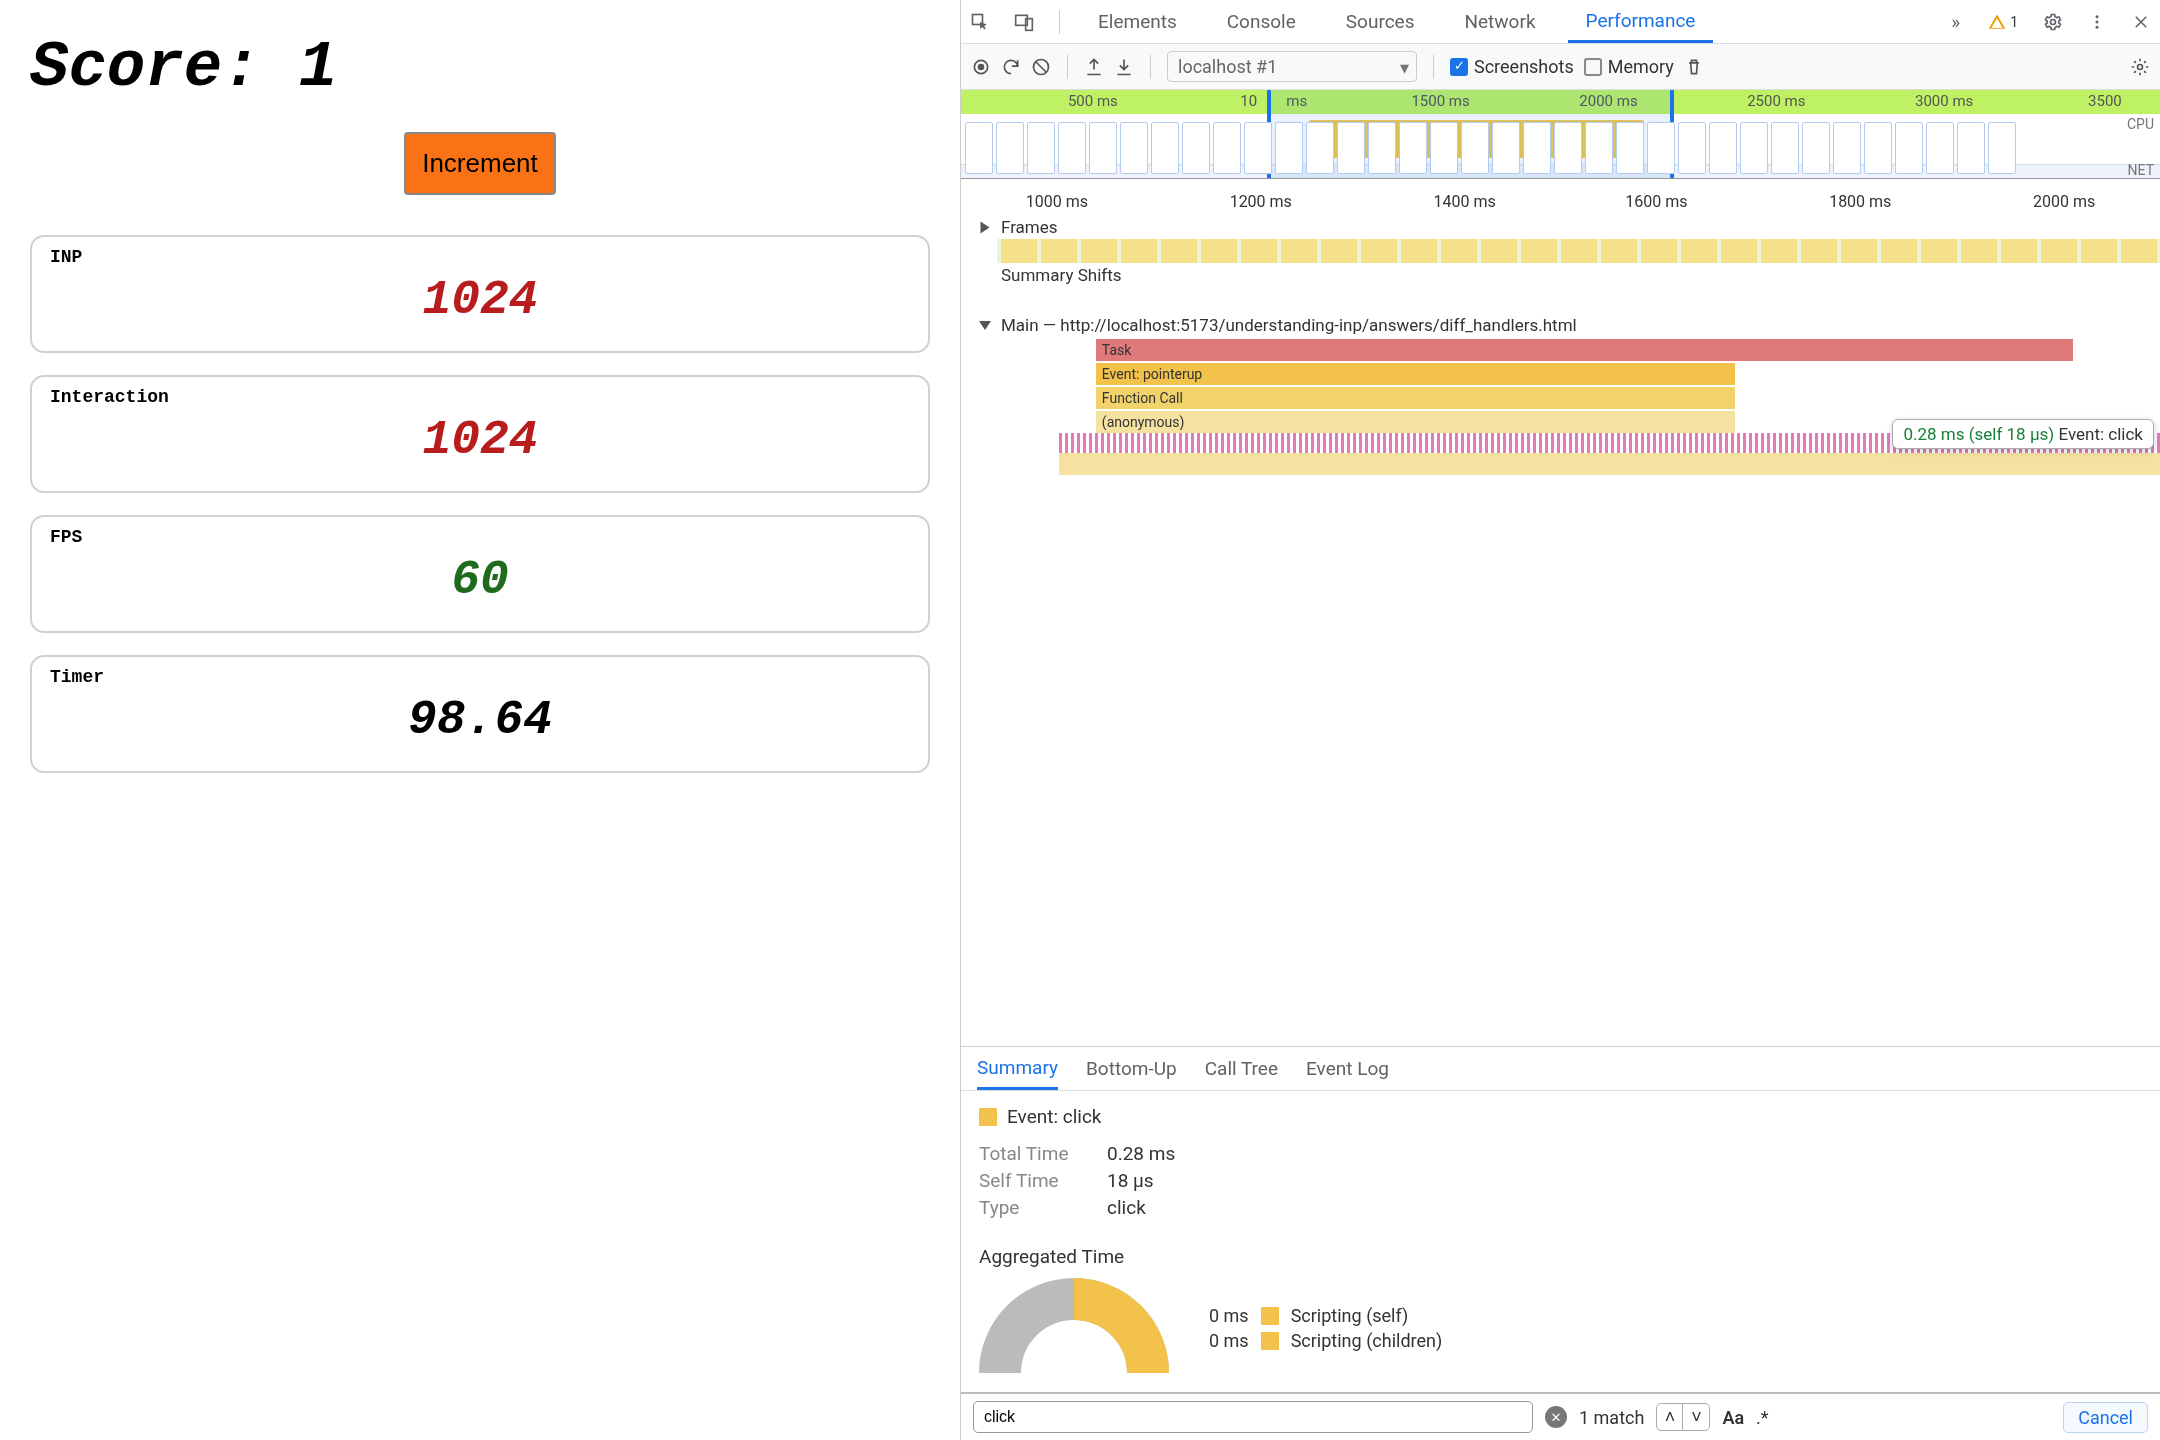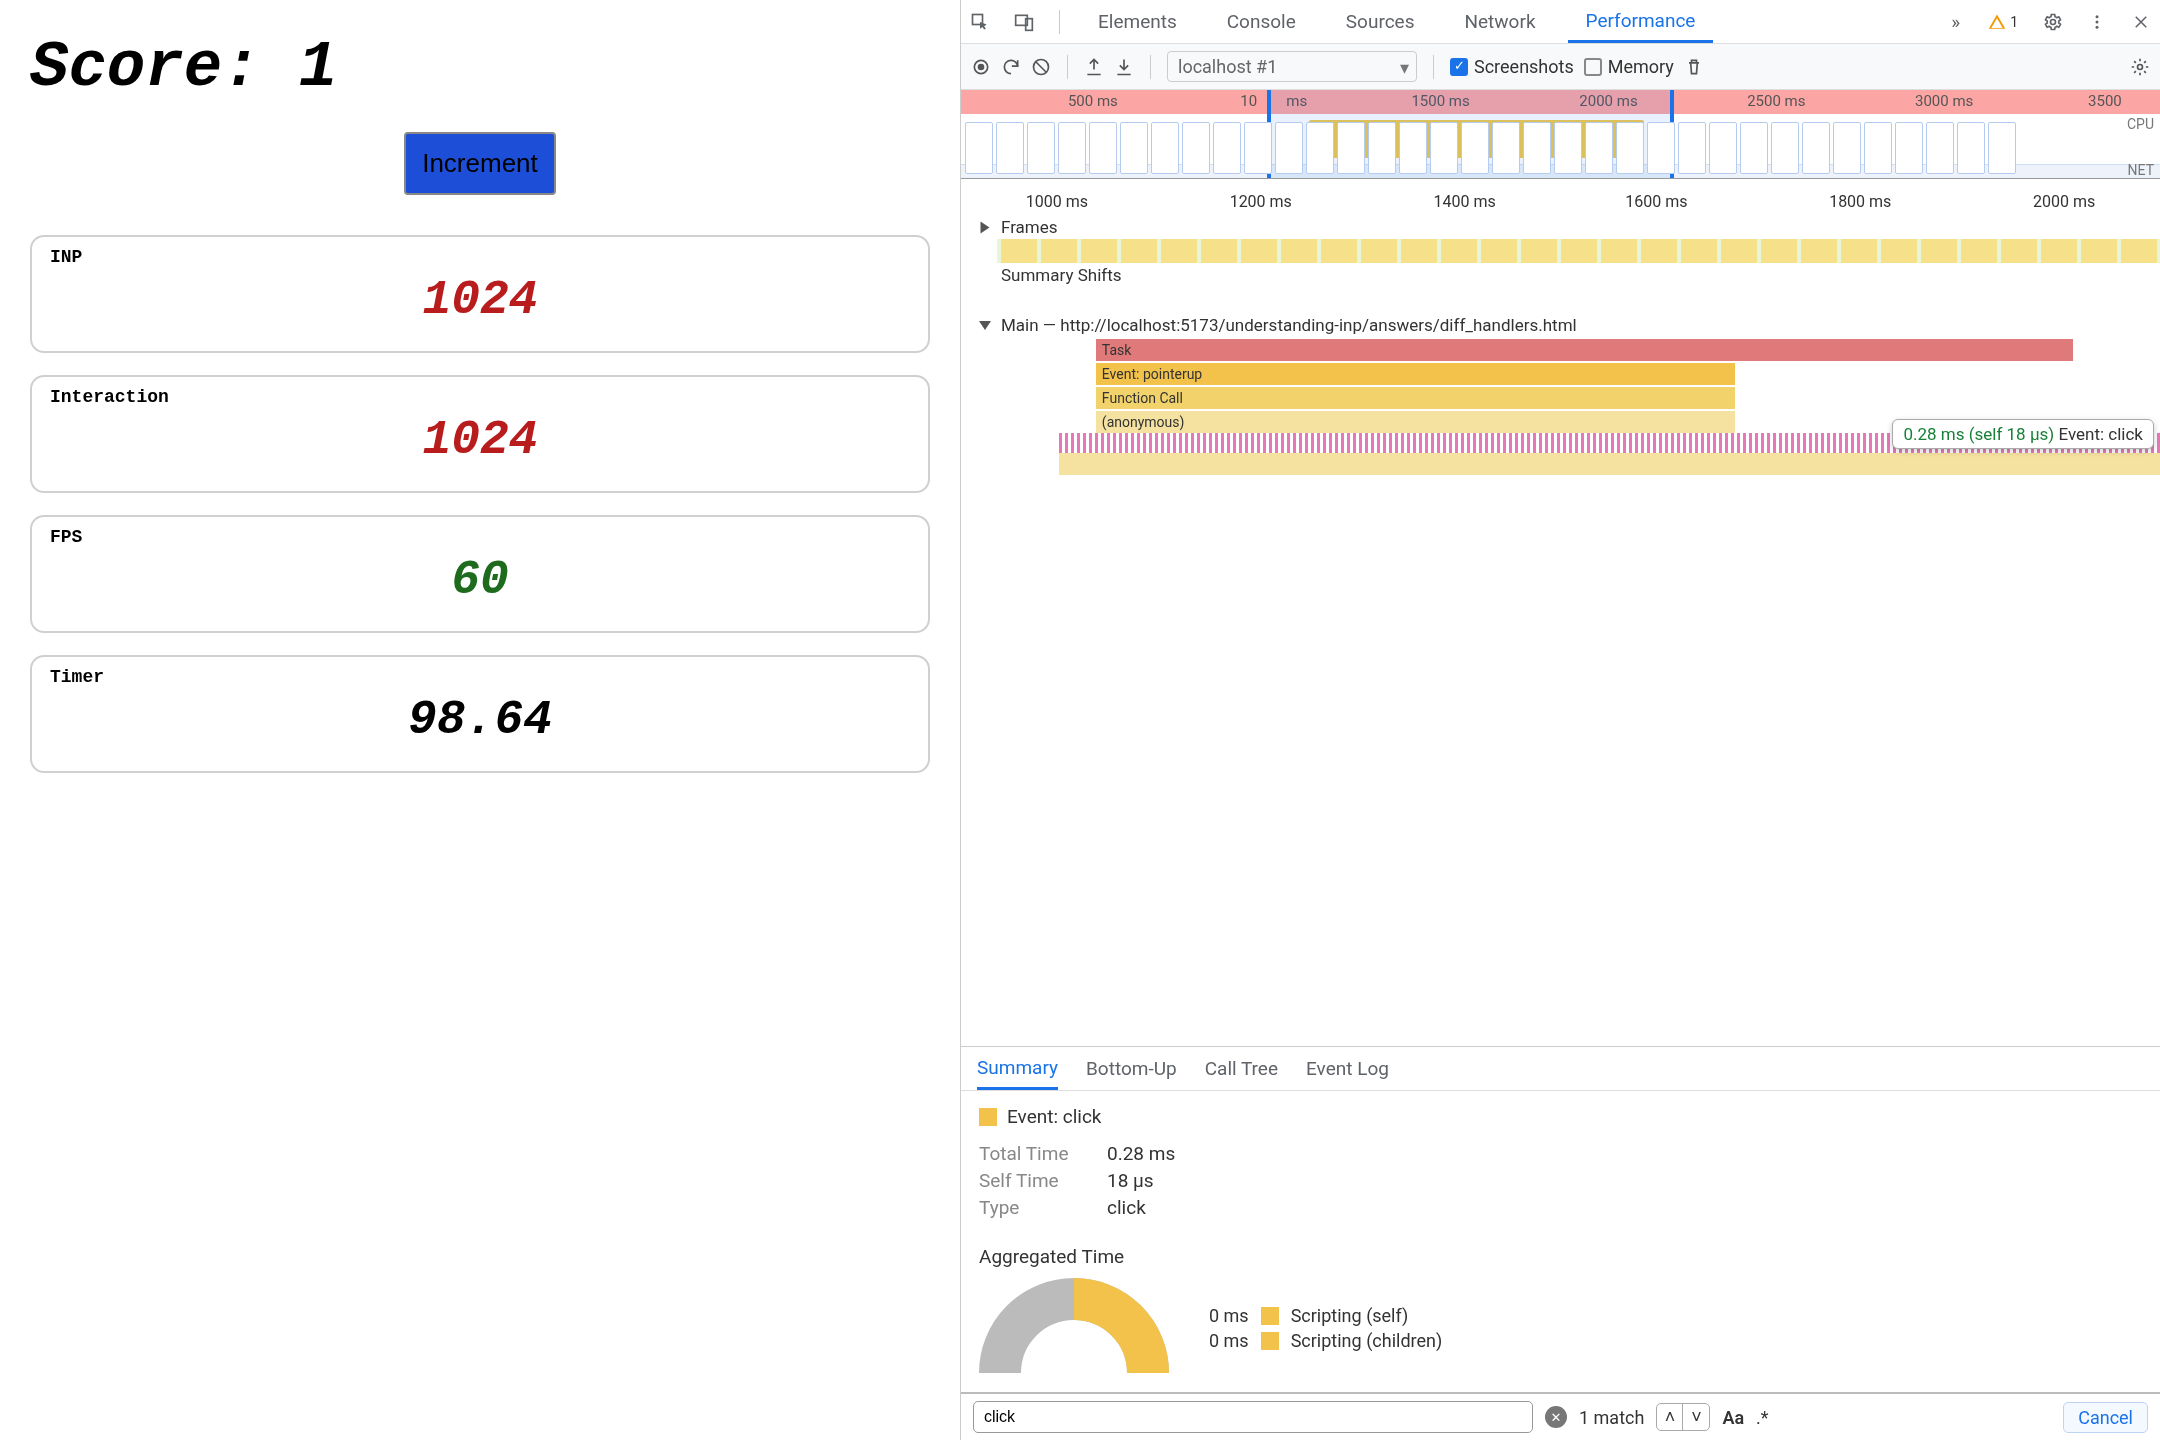--- a/index.html
+++ b/index.html
@@ -2,21 +2,21 @@
 <html><head>
 <meta charset="utf-8">
 <style>
 * { box-sizing: border-box; margin: 0; padding: 0; }
 body { font-family: -apple-system, BlinkMacSystemFont, "Segoe UI", Roboto, sans-serif; font-size: 14px; background: #fff; display: flex; width: 2160px; height: 1440px; overflow: hidden; }
 .mono { font-family: "Courier New", Courier, monospace; font-weight: bold; font-style: italic; }
 
 
 .app { width: 960px; padding: 20px 30px; }
 .score { font-size: 64px; text-align: left; margin-top: 12px; }
-.inc-btn { display: block; margin: 28px auto 40px; font-size: 26px; padding: 14px 16px; background: #1d4ed8; border: 2px solid #888; border-radius: 4px; cursor: pointer; }
+.inc-btn { display: block; margin: 28px auto 40px; font-size: 26px; padding: 14px 16px; background: #f97316; border: 2px solid #888; border-radius: 4px; cursor: pointer; }
 .metric { border: 2px solid #d0d0d0; border-radius: 14px; margin-bottom: 22px; padding: 10px 18px 24px; }
 .metric-label { font-family: "Courier New", monospace; font-weight: bold; font-size: 18px; }
 .metric-value { font-size: 48px; font-family: "Courier New", monospace; font-weight: bold; font-style: italic; text-align: center; margin-top: 6px; }
 .metric-red { color: #b91c1c; }
 .metric-green { color: #1e6b1e; }
 
 
 .devtools { flex: 1; border-left: 1px solid #ccc; display: flex; flex-direction: column; background: #fff; color: #333; }
 .row { display: flex; align-items: center; }
 .tabbar { height: 44px; border-bottom: 1px solid #ddd; padding: 0 4px; gap: 14px; }
@@ -26,21 +26,21 @@
 .warn-badge { display: inline-flex; align-items: center; gap: 4px; padding: 0 6px; border-radius: 4px; color: #333; }
 .warn-badge svg { color: #f29900; }
 
 .toolbar { height: 46px; border-bottom: 1px solid #ddd; background: #f8f9fa; padding: 0 10px; gap: 10px; font-size: 18px; }
 .toolbar .sep { width: 1px; height: 24px; background: #ccc; margin: 0 6px; }
 .checkbox { width: 18px; height: 18px; border: 2px solid #888; border-radius: 3px; display: inline-block; margin-right: 6px; position: relative; }
 .checkbox.checked { background: #1a73e8; border-color: #1a73e8; }
 .checkbox.checked::after { content: "✓"; color: #fff; font-size: 13px; position: absolute; left: 2px; top: -2px; }
 
 
-.overview { position: relative; border-bottom: 1px solid #999; background: #fca5a5; }
+.overview { position: relative; border-bottom: 1px solid #999; background: #bef264; }
 .ov-ticks { height: 24px; position: relative; font-size: 15px; color: #555; }
 .ov-ticks span { position: absolute; top: 2px; transform: translateX(-50%); }
 .ov-cpu { height: 50px; position: relative; background: #fff; }
 .ov-cpu .burst { position: absolute; top: 6px; height: 38px; background: #f2c94c; border-radius: 2px; }
 .ov-net { height: 14px; background: #eef3fb; border-top: 1px solid #cfe0f5; }
 .ov-label { position: absolute; right: 6px; font-size: 14px; color: #777; }
 .ov-brush { position: absolute; top: 0; bottom: 0; background: rgba(26,115,232,0.10); border-left: 4px solid #1a73e8; border-right: 4px solid #1a73e8; }
 .ov-thumb { position: absolute; bottom: 0; height: 60px; display: flex; gap: 3px; padding: 4px; }
 .ov-thumb div { width: 28px; background: #fff; border: 1px solid #b5ccf0; border-radius: 2px; }
 

